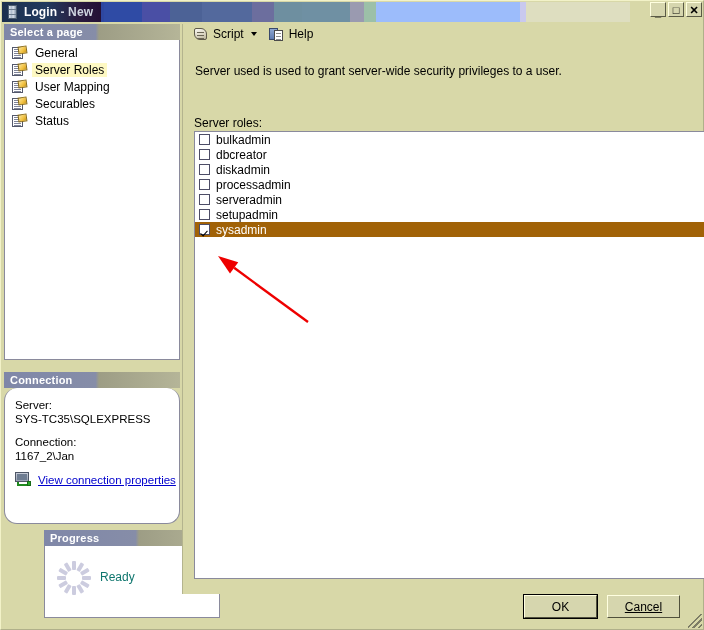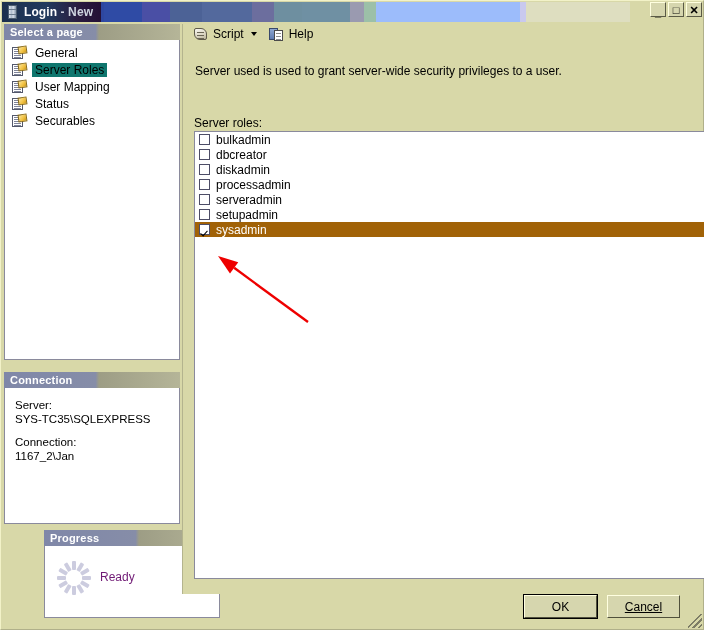--- a/index.html
+++ b/index.html
@@ -182,21 +182,21 @@
     cursor: default;
     font-size: 12px;
     color: #000000;
   }
   .page-item .pi-label {
     padding: 0 3px;
     line-height: 14px;
     white-space: nowrap;
   }
   .page-item.selected .pi-label {
-    background: #0f766e;
+    background: #fef9c3;
   }
   .page-icon {
     position: relative;
     width: 16px; height: 14px;
     margin-right: 4px;
     flex: 0 0 auto;
   }
   .page-icon .doc {
     position: absolute;
     left: 0; top: 1px;
@@ -229,20 +229,21 @@
     left: 0;
     top: 348px;
     width: 176px;
   }
   .conn-body {
     height: 136px;
     padding: 10px 8px 0 10px;
     font-size: 11.5px;
     color: #000;
     line-height: 14px;
+    border-radius: 13px;
   }
   .conn-body .lbl { display: block; }
   .conn-body .val { display: block; margin-bottom: 9px; }
   .conn-link-row {
     display: flex;
     align-items: center;
     margin-top: 4px;
   }
   .conn-icon {
     position: relative;
@@ -315,21 +316,21 @@
     margin-top: -17px;
     background: #ccccdf;
     border-radius: 1px;
     transform-origin: 2px 17px;
   }
   .prog-text {
     position: absolute;
     left: 55px;
     top: 24px;
     font-size: 12px;
-    color: #701a75;
+    color: #0f766e;
   }
 
   
   .main {
     position: absolute;
     left: 182px;
     top: 24px;
     width: 518px;
     height: 570px;
     box-sizing: border-box;
@@ -572,40 +573,47 @@
             <span class="doc"></span>
             <span class="tag"></span>
           </span>
           <span class="pi-label">User Mapping</span>
         </div>
         <div class="page-item">
           <span class="page-icon">
             <span class="doc"></span>
             <span class="tag"></span>
           </span>
-          <span class="pi-label">Status</span>
+          <span class="pi-label">Securables</span>
         </div>
         <div class="page-item">
           <span class="page-icon">
             <span class="doc"></span>
             <span class="tag"></span>
           </span>
-          <span class="pi-label">Securables</span>
+          <span class="pi-label">Status</span>
         </div>
       </div>
 
     <div class="conn-panel">
       <div class="panel-header">
           <span>Connection</span>
         </div>
       <div class="panel-body conn-body">
         <span class="lbl">Server:</span>
         <span class="val">SYS-TC35\SQLEXPRESS</span>
         <span class="lbl">Connection:</span>
         <span class="val">1167_2\Jan</span>
+        <div class="conn-link-row">
+          <span class="conn-icon">
+              <span class="mon"></span>
+              <span class="plug"></span>
+            </span>
+          <span class="conn-link">View connection properties</span>
+        </div>
       </div>
     </div>
 
     <div class="prog-panel">
       <div class="panel-header">
           <span>Progress</span>
         </div>
       <div class="panel-body prog-body">
         <span class="spinner" id="spinner">
             <i style="transform: rotate(0deg);"></i>

